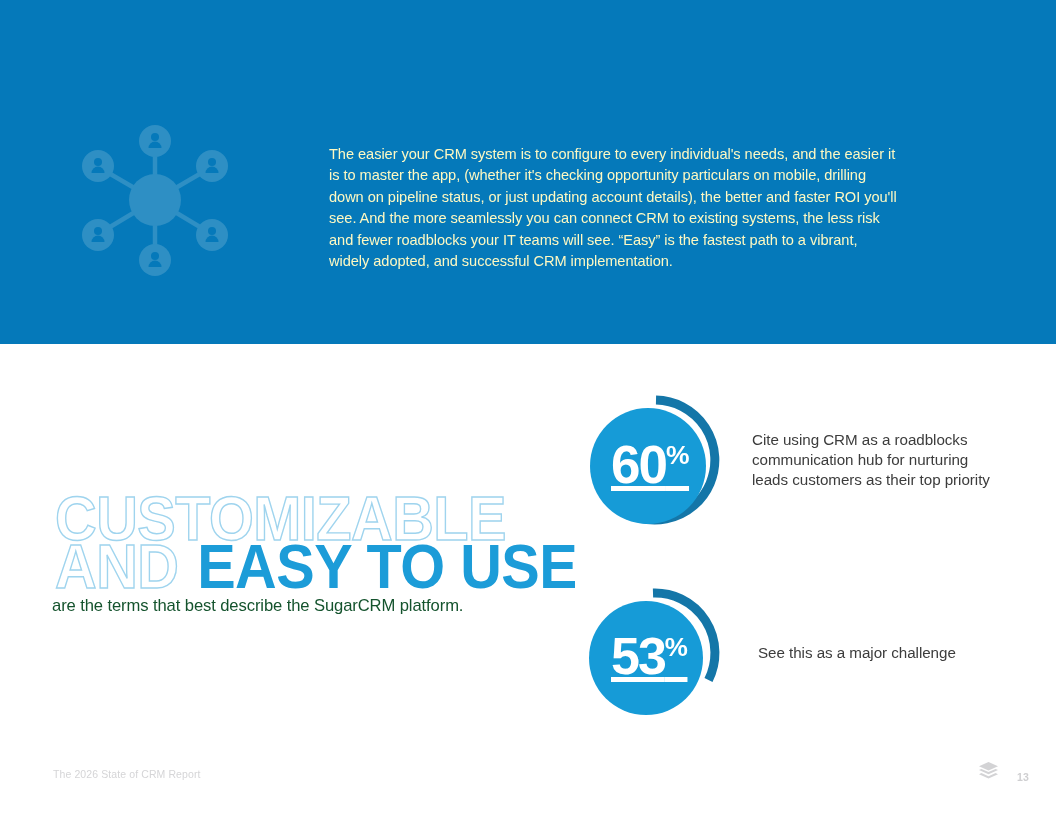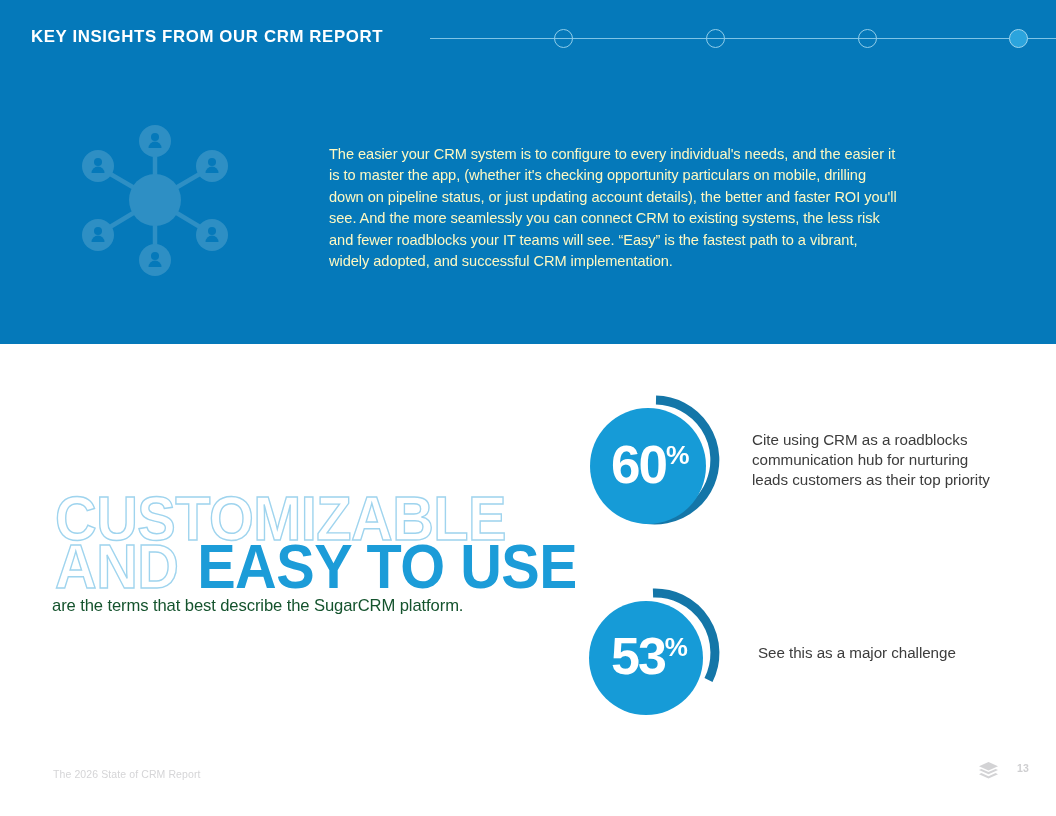--- a/index.html
+++ b/index.html
@@ -128,20 +128,21 @@
     left: 0; top: 0;
   }
 
   .stat-value {
     position: absolute;
     color: #ffffff;
     font-weight: bold;
     letter-spacing: -2px;
     line-height: 1;
     white-space: nowrap;
+    text-decoration: underline;
   }
   .stat-60 .stat-value { left: 23px; top: 46px; font-size: 53px; }
   .stat-29 .stat-value { left: 23px; top: 44px; font-size: 52px; }
 
   .stat-value .pct {
     font-size: 0.50em;
     vertical-align: super;
     letter-spacing: -0.5px;
     font-weight: bold;
   }
@@ -163,49 +164,38 @@
     top: 768px;
     font-size: 10.5px;
     color: #d5d5d7;
     letter-spacing: 0.1px;
   }
   .footer-right {
     position: absolute;
     right: 27px;
     top: 762px;
     display: flex;
-    align-items: flex-start;
+    align-items: flex-end;
     gap: 19px;
   }
   .layers-icon { display: block; }
   .page-num {
     font-size: 10.5px;
     color: #cfcfd1;
     font-weight: bold;
     letter-spacing: 0.2px;
   }
 </style>
 </head>
 <body>
 
 <div class="slide">
 
   <div class="hero">
 
-    <div class="hero-topbar">
-      <div class="eyebrow">KEY INSIGHTS FROM OUR CRM REPORT</div>
-
-      <div class="progress-track">
-        <div class="progress-line"></div>
-        <div class="dot d1"></div>
-        <div class="dot d2"></div>
-        <div class="dot d3"></div>
-        <div class="dot d4"></div>
-      </div>
-    </div>
 
     <div class="hub-icon">
       <svg width="158" height="165" viewBox="0 0 158 165" xmlns="http://www.w3.org/2000/svg">
         <g stroke="#2E8FC4" stroke-width="4.5" stroke-linecap="round">
           <line x1="79" y1="82" x2="79" y2="25"></line>
           <line x1="79" y1="82" x2="79" y2="140"></line>
           <line x1="79" y1="82" x2="24" y2="50"></line>
           <line x1="79" y1="82" x2="134" y2="50"></line>
           <line x1="79" y1="82" x2="24" y2="115"></line>
           <line x1="79" y1="82" x2="134" y2="115"></line>

